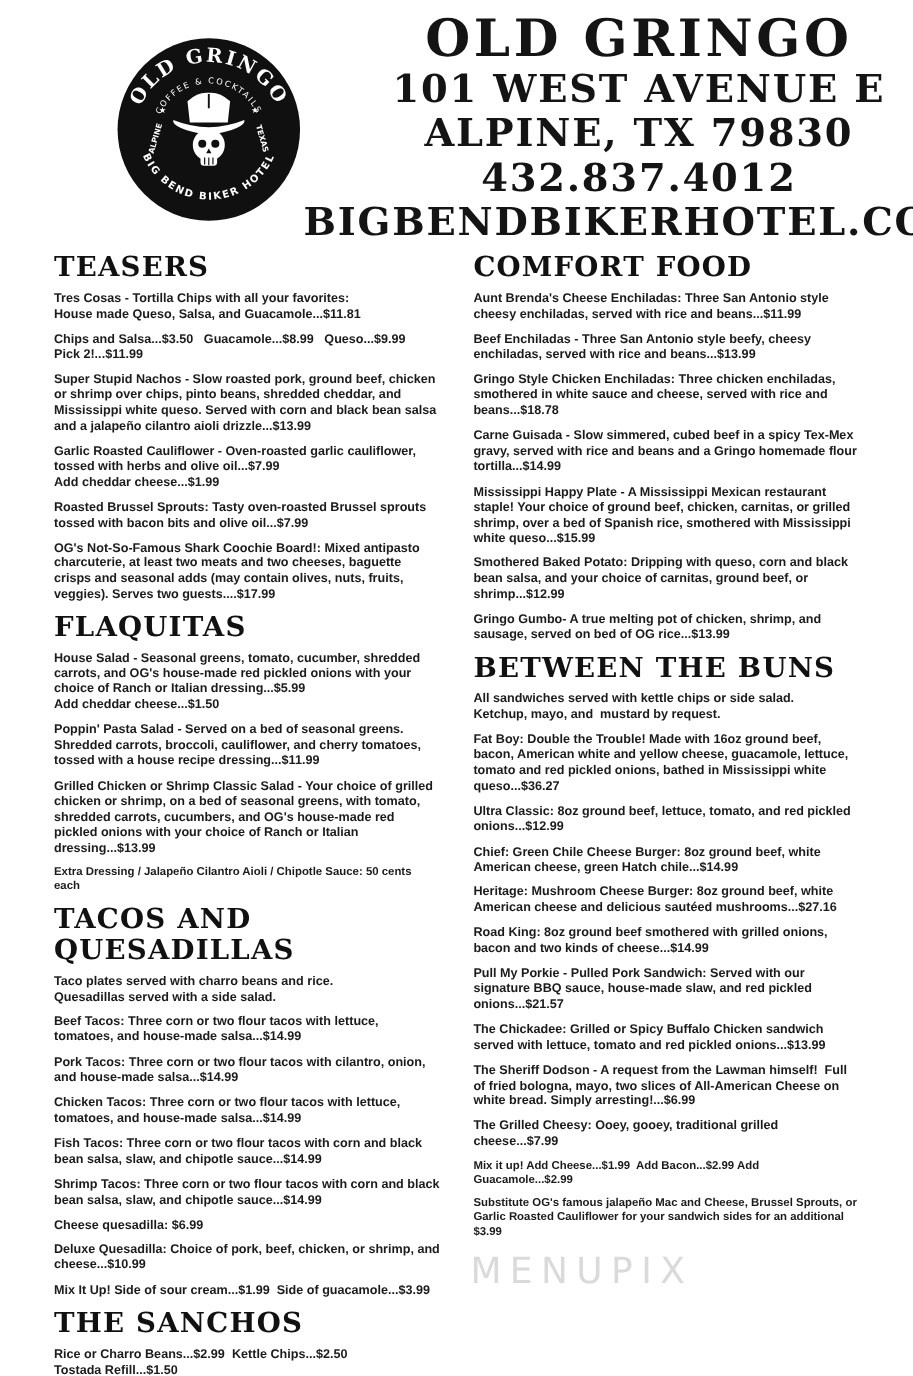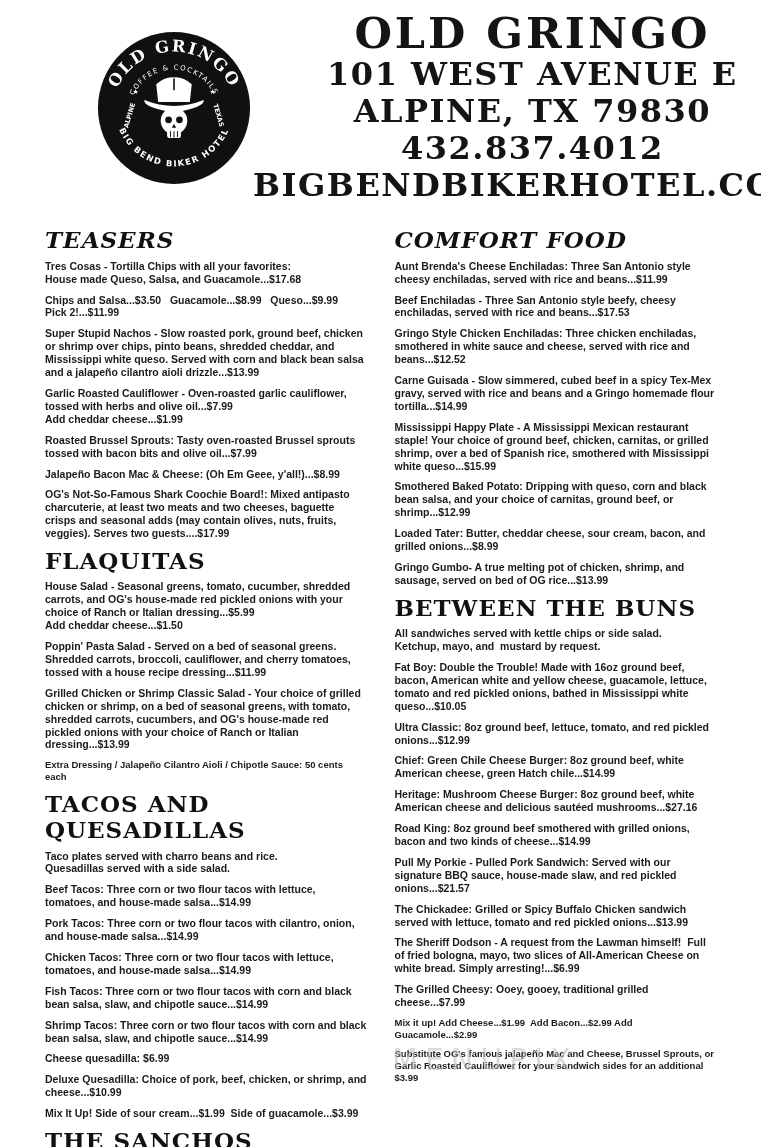--- a/index.html
+++ b/index.html
@@ -27,21 +27,21 @@
   .restaurant-title { font-size: 43px; letter-spacing: 3px; line-height: 1.02; }
   .addr-line { font-size: 32px; letter-spacing: 1.5px; line-height: 1.16; }
   
   .columns { display: flex; gap: 28px; align-items: flex-start; }
   .col { flex: 1 1 0; min-width: 0; }
   h2.sec {
     font-family: "DejaVu Serif", serif;
     font-size: 23px; font-weight: bold; letter-spacing: 1px;
     line-height: 1.15; margin: 8px 0 6px 0; color: #111;
   }
-  .section:first-child h2.sec { margin-top: 19px; font-style: italic; }
+  .section:first-child h2.sec { margin-top: 2px; }
   p.item {
     font-size: 10.5px; font-weight: bold; line-height: 1.23;
     margin-bottom: 8px; white-space: pre-wrap; color: #1b1b1b;
   }
   p.intro { margin-bottom: 8px; }
   p.note { font-size: 9.5px; }
   
   .watermark {
     position: absolute; left: 392px; top: 1042px;
     font-family: "DejaVu Sans", sans-serif;
@@ -102,28 +102,27 @@
     </div>
   </header>
 
   <main class="columns">
 
     <div class="col">
 
       <section class="section">
         <h2 class="sec">TEASERS</h2>
         <p class="item">Tres Cosas - Tortilla Chips with all your favorites:
-House made Queso, Salsa, and Guacamole...$17.68</p>
+House made Queso, Salsa, and Guacamole...$11.81</p>
         <p class="item">Chips and Salsa...$3.50   Guacamole...$8.99   Queso...$9.99
 Pick 2!...$11.99</p>
         <p class="item">Super Stupid Nachos - Slow roasted pork, ground beef, chicken or shrimp over chips, pinto beans, shredded cheddar, and Mississippi white queso. Served with corn and black bean salsa and a jalapeño cilantro aioli drizzle...$13.99</p>
         <p class="item">Garlic Roasted Cauliflower - Oven-roasted garlic cauliflower, tossed with herbs and olive oil...$7.99
 Add cheddar cheese...$1.99</p>
         <p class="item">Roasted Brussel Sprouts: Tasty oven-roasted Brussel sprouts tossed with bacon bits and olive oil...$7.99</p>
-        <p class="item">Jalapeño Bacon Mac &amp; Cheese: (Oh Em Geee, y'all!)...$8.99</p>
         <p class="item">OG's Not-So-Famous Shark Coochie Board!: Mixed antipasto charcuterie, at least two meats and two cheeses, baguette crisps and seasonal adds (may contain olives, nuts, fruits, veggies). Serves two guests....$17.99</p>
       </section>
 
       <section class="section">
         <h2 class="sec">FLAQUITAS</h2>
         <p class="item">House Salad - Seasonal greens, tomato, cucumber, shredded carrots, and OG's house-made red pickled onions with your choice of Ranch or Italian dressing...$5.99
 Add cheddar cheese...$1.50</p>
         <p class="item">Poppin' Pasta Salad - Served on a bed of seasonal greens. Shredded carrots, broccoli, cauliflower, and cherry tomatoes, tossed with a house recipe dressing...$11.99</p>
         <p class="item">Grilled Chicken or Shrimp Classic Salad - Your choice of grilled chicken or shrimp, on a bed of seasonal greens, with tomato, shredded carrots, cucumbers, and OG's house-made red pickled onions with your choice of Ranch or Italian dressing...$13.99</p>
         <p class="item note">Extra Dressing / Jalapeño Cilantro Aioli / Chipotle Sauce: 50 cents each</p>
@@ -149,34 +148,33 @@
 Tostada Refill...$1.50</p>
       </section>
 
     </div>
 
     <div class="col">
 
       <section class="section">
         <h2 class="sec">COMFORT FOOD</h2>
         <p class="item">Aunt Brenda's Cheese Enchiladas: Three San Antonio style cheesy enchiladas, served with rice and beans...$11.99</p>
-        <p class="item">Beef Enchiladas - Three San Antonio style beefy, cheesy enchiladas, served with rice and beans...$17.53</p>
-        <p class="item">Gringo Style Chicken Enchiladas: Three chicken enchiladas, smothered in white sauce and cheese, served with rice and beans...$12.52</p>
+        <p class="item">Beef Enchiladas - Three San Antonio style beefy, cheesy enchiladas, served with rice and beans...$13.99</p>
+        <p class="item">Gringo Style Chicken Enchiladas: Three chicken enchiladas, smothered in white sauce and cheese, served with rice and beans...$18.78</p>
         <p class="item">Carne Guisada - Slow simmered, cubed beef in a spicy Tex-Mex gravy, served with rice and beans and a Gringo homemade flour tortilla...$14.99</p>
         <p class="item">Mississippi Happy Plate - A Mississippi Mexican restaurant staple! Your choice of ground beef, chicken, carnitas, or grilled shrimp, over a bed of Spanish rice, smothered with Mississippi white queso...$15.99</p>
         <p class="item">Smothered Baked Potato: Dripping with queso, corn and black bean salsa, and your choice of carnitas, ground beef, or shrimp...$12.99</p>
-        <p class="item">Loaded Tater: Butter, cheddar cheese, sour cream, bacon, and grilled onions...$8.99</p>
         <p class="item">Gringo Gumbo- A true melting pot of chicken, shrimp, and sausage, served on bed of OG rice...$13.99</p>
       </section>
 
       <section class="section">
         <h2 class="sec">BETWEEN THE BUNS</h2>
         <p class="item intro">All sandwiches served with kettle chips or side salad.
 Ketchup, mayo, and  mustard by request.</p>
-        <p class="item">Fat Boy: Double the Trouble! Made with 16oz ground beef, bacon, American white and yellow cheese, guacamole, lettuce, tomato and red pickled onions, bathed in Mississippi white queso...$10.05</p>
+        <p class="item">Fat Boy: Double the Trouble! Made with 16oz ground beef, bacon, American white and yellow cheese, guacamole, lettuce, tomato and red pickled onions, bathed in Mississippi white queso...$36.27</p>
         <p class="item">Ultra Classic: 8oz ground beef, lettuce, tomato, and red pickled onions...$12.99</p>
         <p class="item">Chief: Green Chile Cheese Burger: 8oz ground beef, white American cheese, green Hatch chile...$14.99</p>
         <p class="item">Heritage: Mushroom Cheese Burger: 8oz ground beef, white American cheese and delicious sautéed mushrooms...$27.16</p>
         <p class="item">Road King: 8oz ground beef smothered with grilled onions, bacon and two kinds of cheese...$14.99</p>
         <p class="item">Pull My Porkie - Pulled Pork Sandwich: Served with our signature BBQ sauce, house-made slaw, and red pickled onions...$21.57</p>
         <p class="item">The Chickadee: Grilled or Spicy Buffalo Chicken sandwich served with lettuce, tomato and red pickled onions...$13.99</p>
         <p class="item">The Sheriff Dodson - A request from the Lawman himself!  Full of fried bologna, mayo, two slices of All-American Cheese on white bread. Simply arresting!...$6.99</p>
         <p class="item">The Grilled Cheesy: Ooey, gooey, traditional grilled cheese...$7.99</p>
         <p class="item note">Mix it up! Add Cheese...$1.99  Add Bacon...$2.99 Add Guacamole...$2.99</p>
         <p class="item note">Substitute OG's famous jalapeño Mac and Cheese, Brussel Sprouts, or Garlic Roasted Cauliflower for your sandwich sides for an additional $3.99</p>

